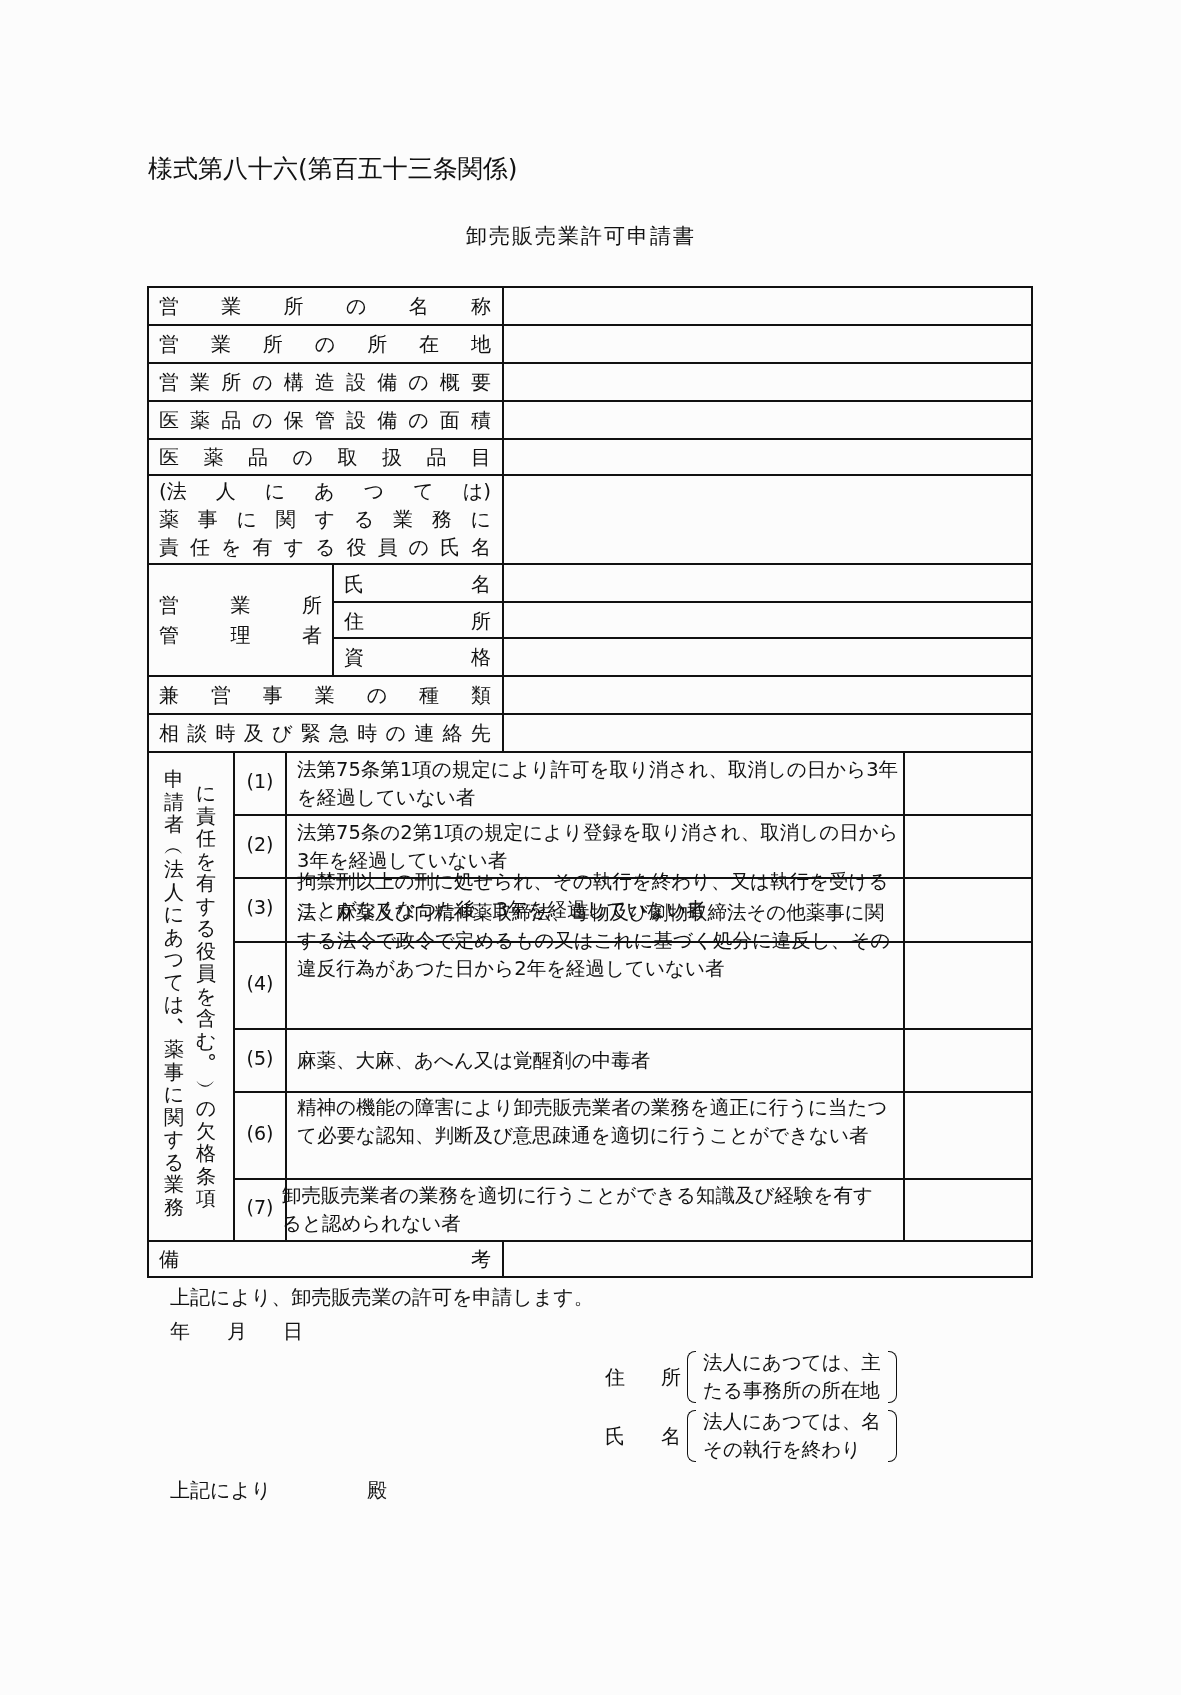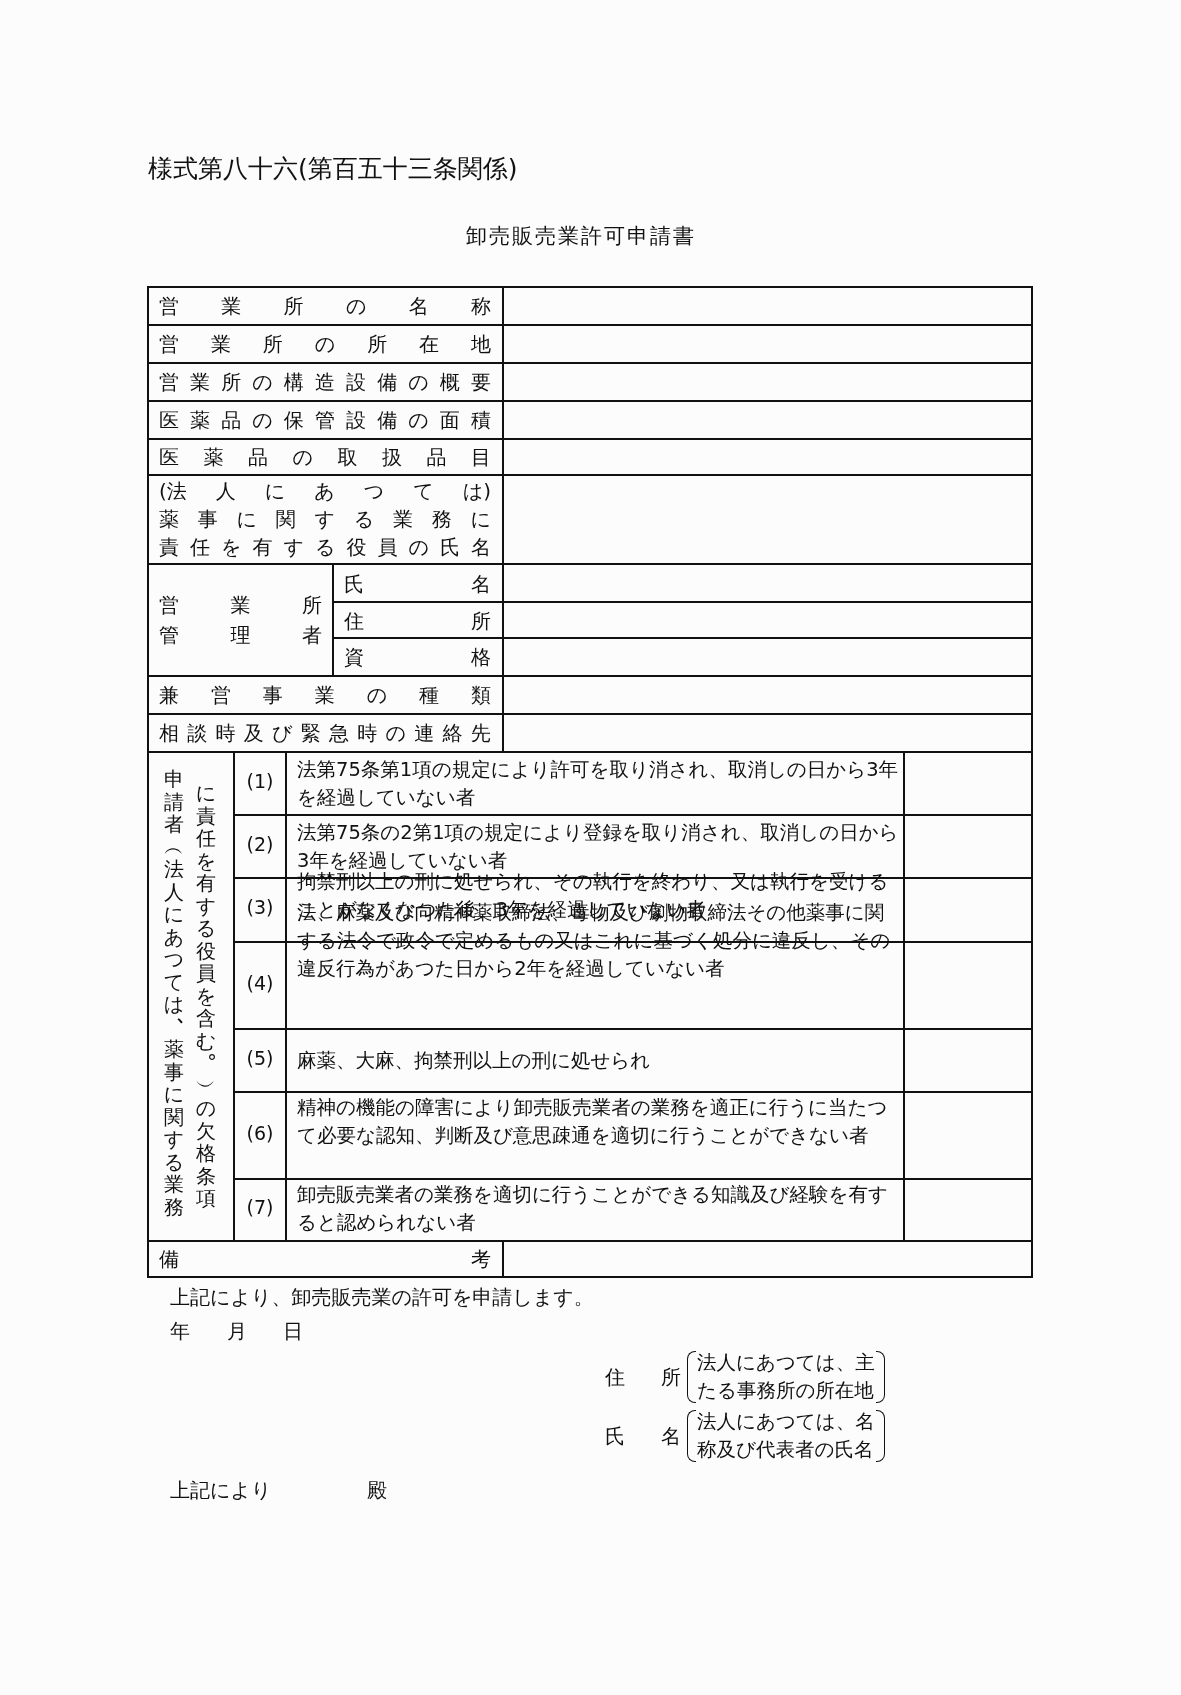--- a/index.html
+++ b/index.html
@@ -31,21 +31,21 @@
 
   .num { position:absolute; font-size:19px; text-align:center; width:52px; }
   .clause { position:absolute; font-size:19.5px; line-height:28px; width:605px; }
 
   .sub-label { position:absolute; font-size:20px; display:flex; justify-content:space-between; }
 
   .footer-text { font-size:20px; white-space:nowrap; }
   .bracket-wrap { position:absolute; display:flex; align-items:center; }
   .bracket-lbl { font-size:20px; width:76px; display:flex; justify-content:space-between; margin-right:6px; }
   .bracket-box {
-    position:relative; font-size:19.5px; line-height:28px; padding:0 10px;
+    position:relative; font-size:19.5px; line-height:28px; padding:0 16px;
   }
   .bracket-box::before, .bracket-box::after {
     content:""; position:absolute; top:2px; bottom:2px; width:8px; border:1.5px solid #111;
   }
   .bracket-box::before { left:0; border-right:none; border-radius:8px 0 0 8px; }
   .bracket-box::after { right:0; border-left:none; border-radius:0 8px 8px 0; }
 </style>
 </head>
 <body>
 
@@ -291,27 +291,27 @@
       <div class="num" style="left: 87px; top: 546.5px;">(2)</div>
       <div class="clause" style="left: 150px; top: 532.5px;">法第75条の2第1項の規定により登録を取り消され、取消しの日から3年を経過していない者</div>
       <div class="abs" style="left: 758px; top: 530px; width: 126px; height: 61px;"></div>
       <div class="num" style="left: 87px; top: 610px;">(3)</div>
       <div class="clause" style="left: 150px; top: 582px;">拘禁刑以上の刑に処せられ、その執行を終わり、又は執行を受けることがなくなつた後、3年を経過していない者</div>
       <div class="abs" style="left: 758px; top: 593px; width: 126px; height: 62px;"></div>
       <div class="num" style="left: 87px; top: 685.5px;">(4)</div>
       <div class="clause" style="left: 150px; top: 613px;">法、麻薬及び向精神薬取締法、毒物及び劇物取締法その他薬事に関する法令で政令で定めるもの又はこれに基づく処分に違反し、その違反行為があつた日から2年を経過していない者</div>
       <div class="abs" style="left: 758px; top: 657px; width: 126px; height: 85px;"></div>
       <div class="num" style="left: 87px; top: 760.5px;">(5)</div>
-      <div class="clause" style="left: 150px; top: 760.5px;">麻薬、大麻、拘禁刑以上の刑に処せられ</div>
+      <div class="clause" style="left: 150px; top: 760.5px;">麻薬、大麻、あへん又は覚醒剤の中毒者</div>
       <div class="abs" style="left: 758px; top: 744px; width: 126px; height: 61px;"></div>
       <div class="num" style="left: 87px; top: 835.5px;">(6)</div>
       <div class="clause" style="left: 150px; top: 807.5px;">精神の機能の障害により卸売販売業者の業務を適正に行うに当たつて必要な認知、判断及び意思疎通を適切に行うことができない者</div>
       <div class="abs" style="left: 758px; top: 807px; width: 126px; height: 85px;"></div>
       <div class="num" style="left: 87px; top: 910px;">(7)</div>
-      <div class="clause" style="left: 150px; top: 896px; font-family: Liberation Mono, monospace;">卸売販売業者の業務を適切に行うことができる知識及び経験を有すると認められない者</div>
+      <div class="clause" style="left: 135px; top: 896px;">卸売販売業者の業務を適切に行うことができる知識及び経験を有すると認められない者</div>
       <div class="abs" style="left: 758px; top: 894px; width: 126px; height: 60px;"></div>
     </div>
 
   <div class="cell-label" style="left:12px;top:956px;width:332px;height:34px;">
       <span>備</span>
       <span>考</span>
     </div>
   <div class="abs" style="left:357px;top:956px;width:527px;height:34px;"></div>
 </div>
 
@@ -330,18 +330,18 @@
     <div>たる事務所の所在地</div>
   </div>
 </div>
 <div class="bracket-wrap" style="left:605px;top:1408px;">
   <div class="bracket-lbl">
       <span>氏</span>
       <span>名</span>
     </div>
   <div class="bracket-box">
     <div>法人にあつては、名</div>
-    <div>称及び代表者の氏名</div>
+    <div>その執行を終わり</div>
   </div>
 </div>
 
 <div class="abs footer-text" style="left:170px;top:1477px;">上記により</div>
 <div class="abs footer-text" style="left:367px;top:1477px;">殿</div>
 
 </body></html>

